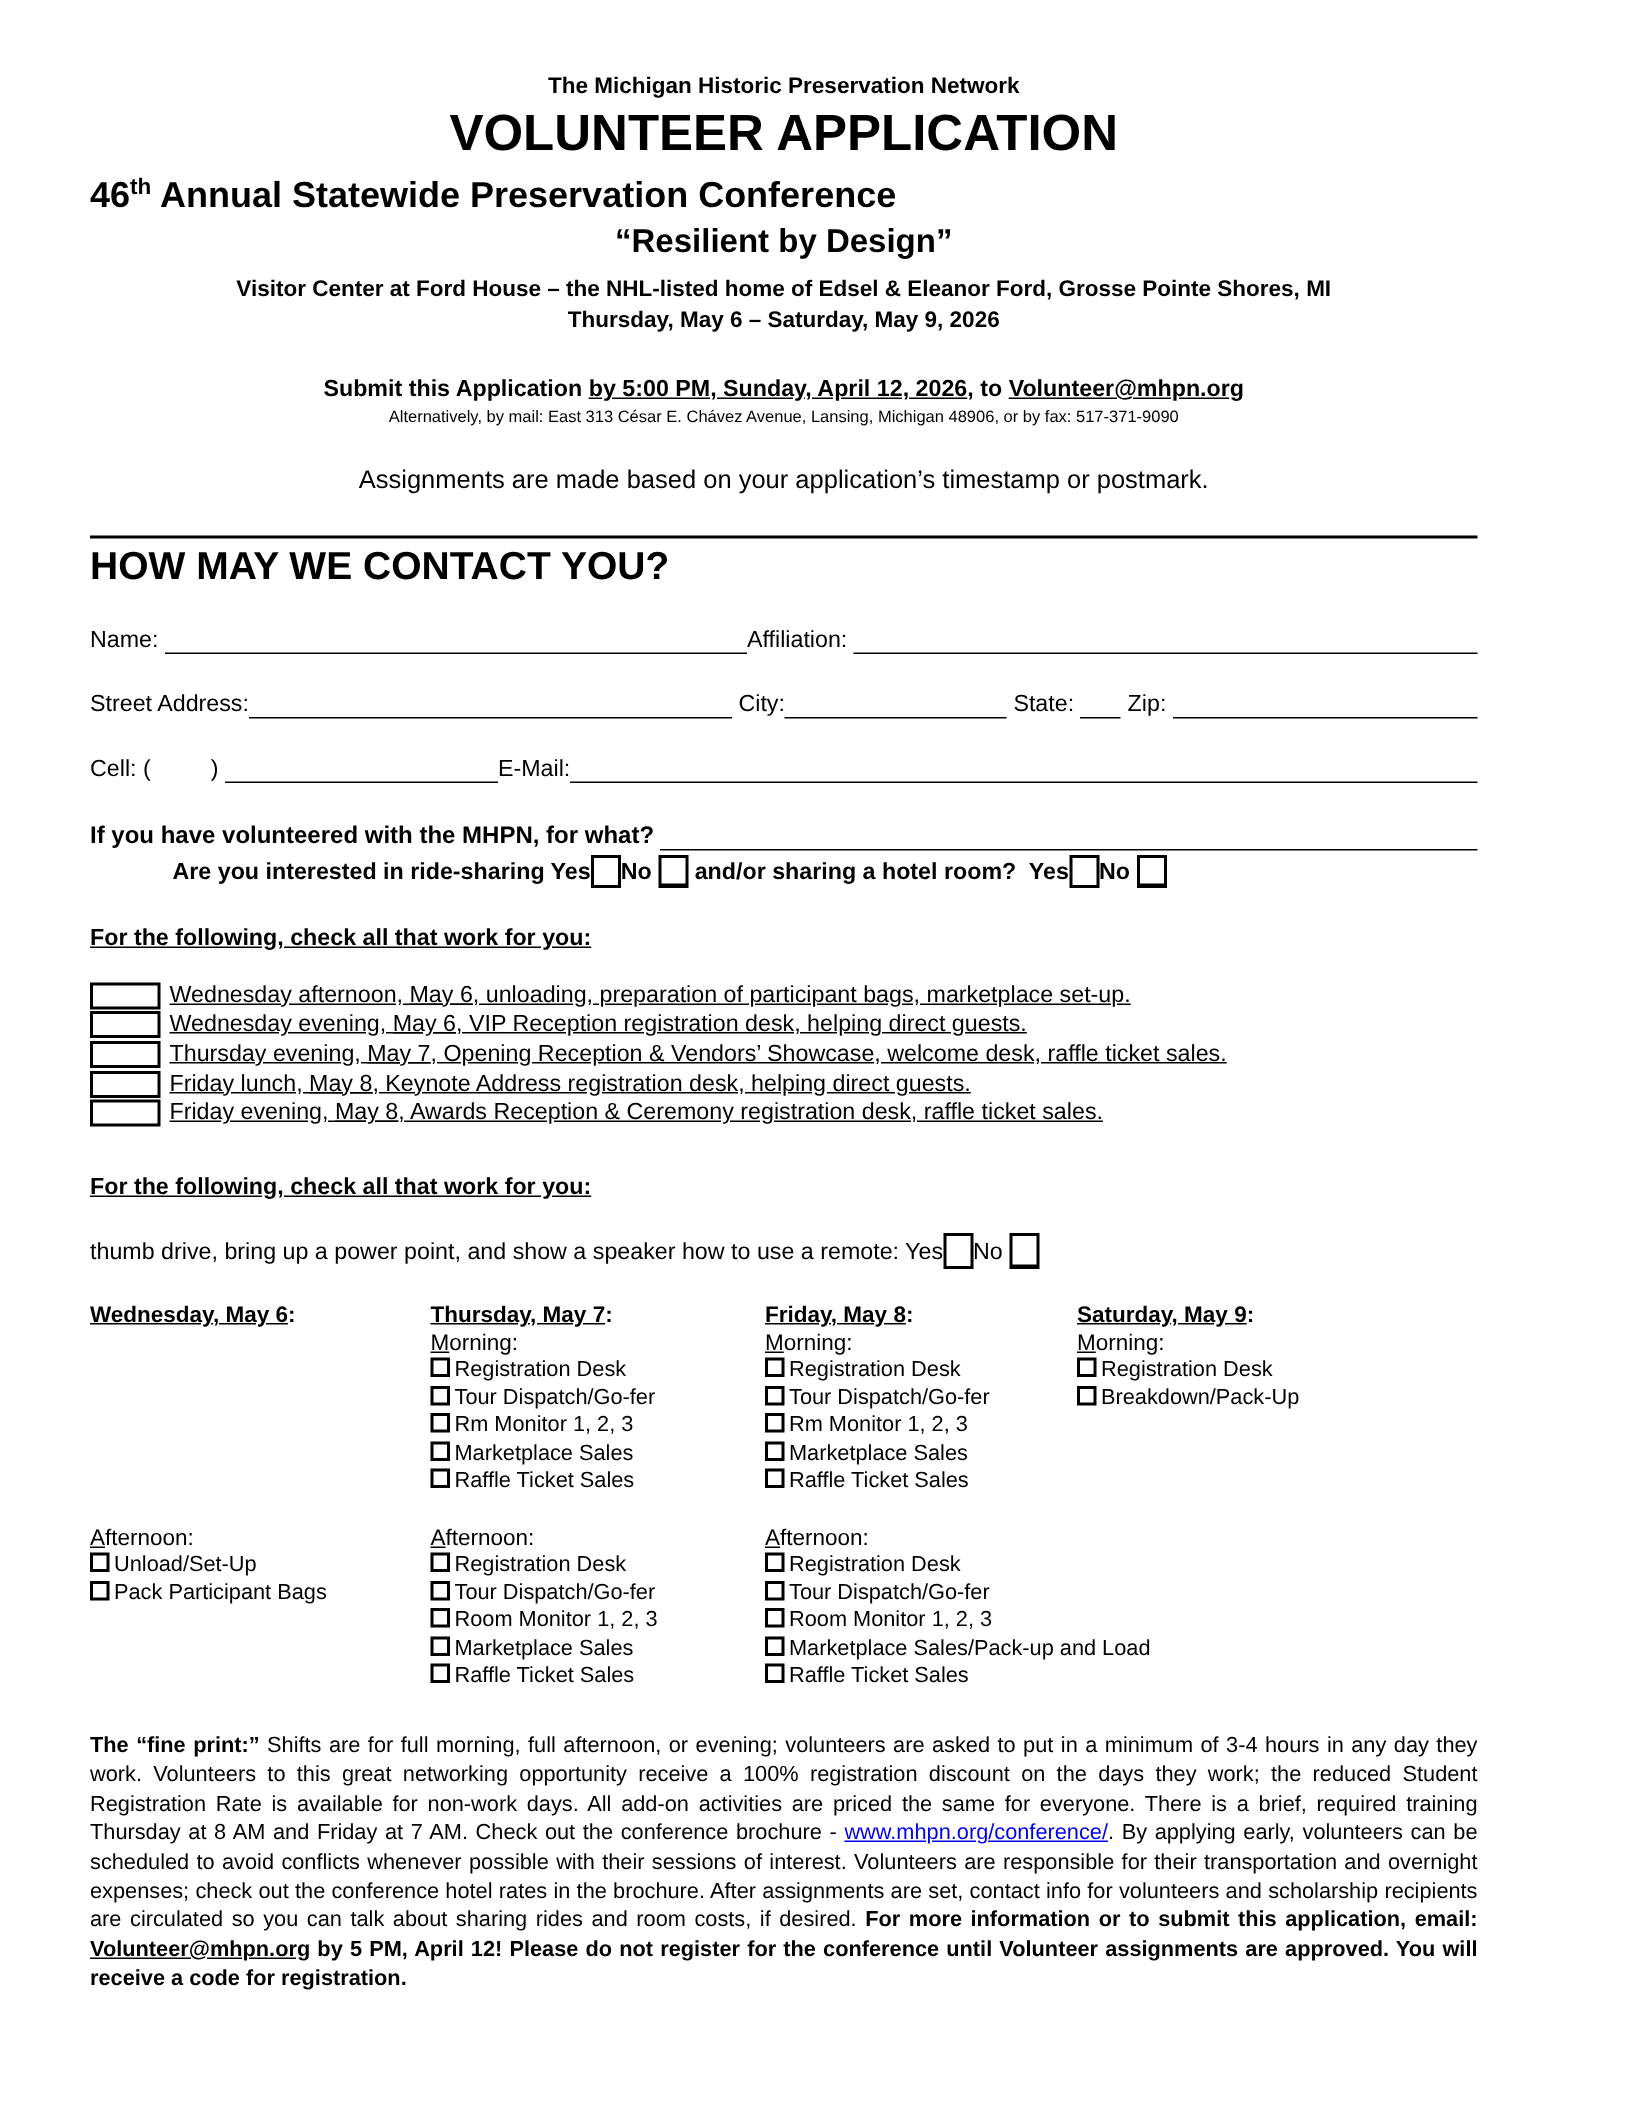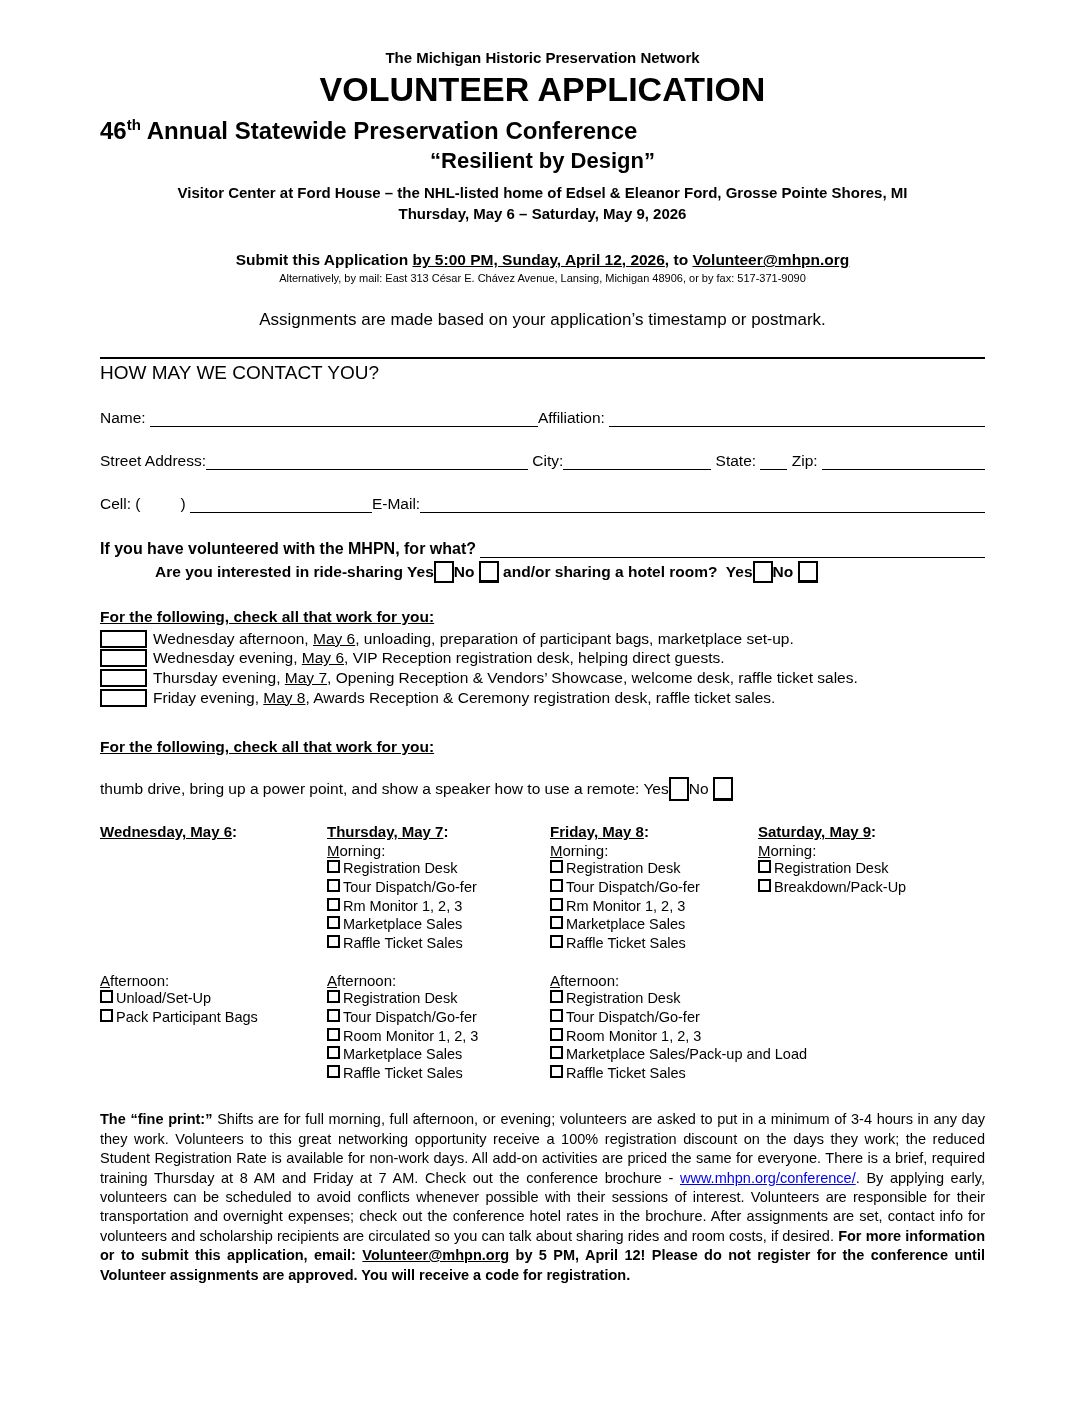--- a/index.html
+++ b/index.html
@@ -1,54 +1,54 @@
 <!DOCTYPE html>
 <html><head>
 <meta charset="utf-8">
 <style>
   * { box-sizing: border-box; }
   html,body { margin:0; padding:0; }
   body {
     width:1088px; height:1408px; background:#ffffff; color:#000;
     font-family:"Liberation Sans", sans-serif; overflow:hidden;
   }
-  .page { position:relative; width:1088px; height:1208px; padding:48px 103px 0 100px; }
+  .page { position:relative; width:1088px; height:1208px; padding:48px 103px 0 60px; }
 
   
   .h-org   { text-align:center; font-weight:bold; font-size:15px; line-height:19px; }
   .h-title { text-align:center; font-weight:bold; font-size:34px; line-height:40px; margin-top:2px; }
   .h-sub   { text-align:left; font-weight:bold; font-size:24px; line-height:31px; }
   .h-sub sup { font-size:15px; }
   .h-theme { text-align:center; font-weight:bold; font-size:22px; line-height:30px; }
   .h-venue { text-align:center; font-weight:bold; font-size:15px; line-height:21px; margin-top:6px; }
   .h-dates { text-align:center; font-weight:bold; font-size:15px; line-height:21px; }
 
   .submit-line { text-align:center; font-weight:bold; font-size:15.5px; margin-top:27px; }
   .u { text-decoration:underline; }
   .plain-link { color:#000; text-decoration:underline; cursor:pointer; }
   .alt-line { text-align:center; font-size:11px; margin-top:3px; }
   .assign-line { text-align:center; font-size:17px; margin-top:26px; }
 
   .rule { border-bottom:2px solid #000; margin-top:27px; }
-  .sec-head { font-weight:normal; font-size:19px; margin-top:3px; }
+  .sec-head { font-weight:bold; font-size:26px; margin-top:3px; }
 
   
   .form-row { display:flex; align-items:flex-end; font-size:15.5px; margin-top:25px; white-space:pre; }
   .blank { display:inline-block; border-bottom:1.5px solid #000; height:18px; }
   .grow { flex:1; }
 
   .bold-q { font-weight:bold; }
   .q-row { display:flex; align-items:flex-end; font-size:16px; margin-top:27px; white-space:pre; }
   .ride-row { margin-top:3px; padding-left:55px; font-weight:bold; font-size:15.5px; white-space:pre; }
   .cb-sm { display:inline-block; width:20px; height:22px; border:2px solid #000; vertical-align:-6px; }
   .cb-sm.u2 { border-bottom:3px solid #000; }
 
   .check-head { font-weight:bold; font-size:15.5px; text-decoration:underline; margin-top:25px; }
   .sl-row { display:flex; align-items:center; height:19.6px; font-size:15.5px; white-space:pre; }
-  .sl-list { margin-top:3px; }
+  .sl-list { margin-top:19px;text-decoration:underline; }
   .cb-lg { width:47px; height:18px; border:2.5px solid #000; margin-right:6px; flex:none; }
 
   .tech-head { font-weight:bold; font-size:15.5px; text-decoration:underline; margin-top:31px; }
   .tech-p { font-size:15.5px; line-height:20px; margin-top:1px; white-space:pre-wrap; }
   .cb-md { display:inline-block; width:20px; height:24px; border:2px solid #000; vertical-align:-7px; }
 
   
   .schedule { display:grid; grid-template-columns:227px 223px 208px 1fr; margin-top:21px; }
   .sch-hdr { font-weight:bold; font-size:15px; line-height:19px; white-space:pre; }
   .sch-morning { height:130px; }
@@ -125,20 +125,24 @@
     <div class="sl-row">
       <span class="cb-lg"></span>
       <span><span>Wednesday evening, </span><span class="u">May 6</span><span>, VIP Reception registration desk, helping direct guests.</span></span>
     </div>
     <div class="sl-row">
       <span class="cb-lg"></span>
       <span><span>Thursday evening, </span><span class="u">May 7</span><span>, Opening Reception &amp; Vendors’ Showcase, welcome desk, raffle ticket sales.</span></span>
     </div>
     <div class="sl-row">
       <span class="cb-lg"></span>
+      <span><span>Friday lunch, </span><span class="u">May 8</span><span>, Keynote Address registration desk, helping direct guests.</span></span>
+    </div>
+    <div class="sl-row">
+      <span class="cb-lg"></span>
       <span><span>Friday evening, </span><span class="u">May 8</span><span>, Awards Reception &amp; Ceremony registration desk, raffle ticket sales.</span></span>
     </div>
   </div>
 
   <div class="tech-head">For the following, check all that work for you:</div>
   <div class="tech-p"><br><span>thumb drive, bring up a power point, and show a speaker how to use a remote: Yes</span><span class="cb-md"></span><span>No </span><span class="cb-md u2" style="border-bottom:3px solid #000"></span></div>
 
   <div class="schedule">
 
     <div class="sch-col">

